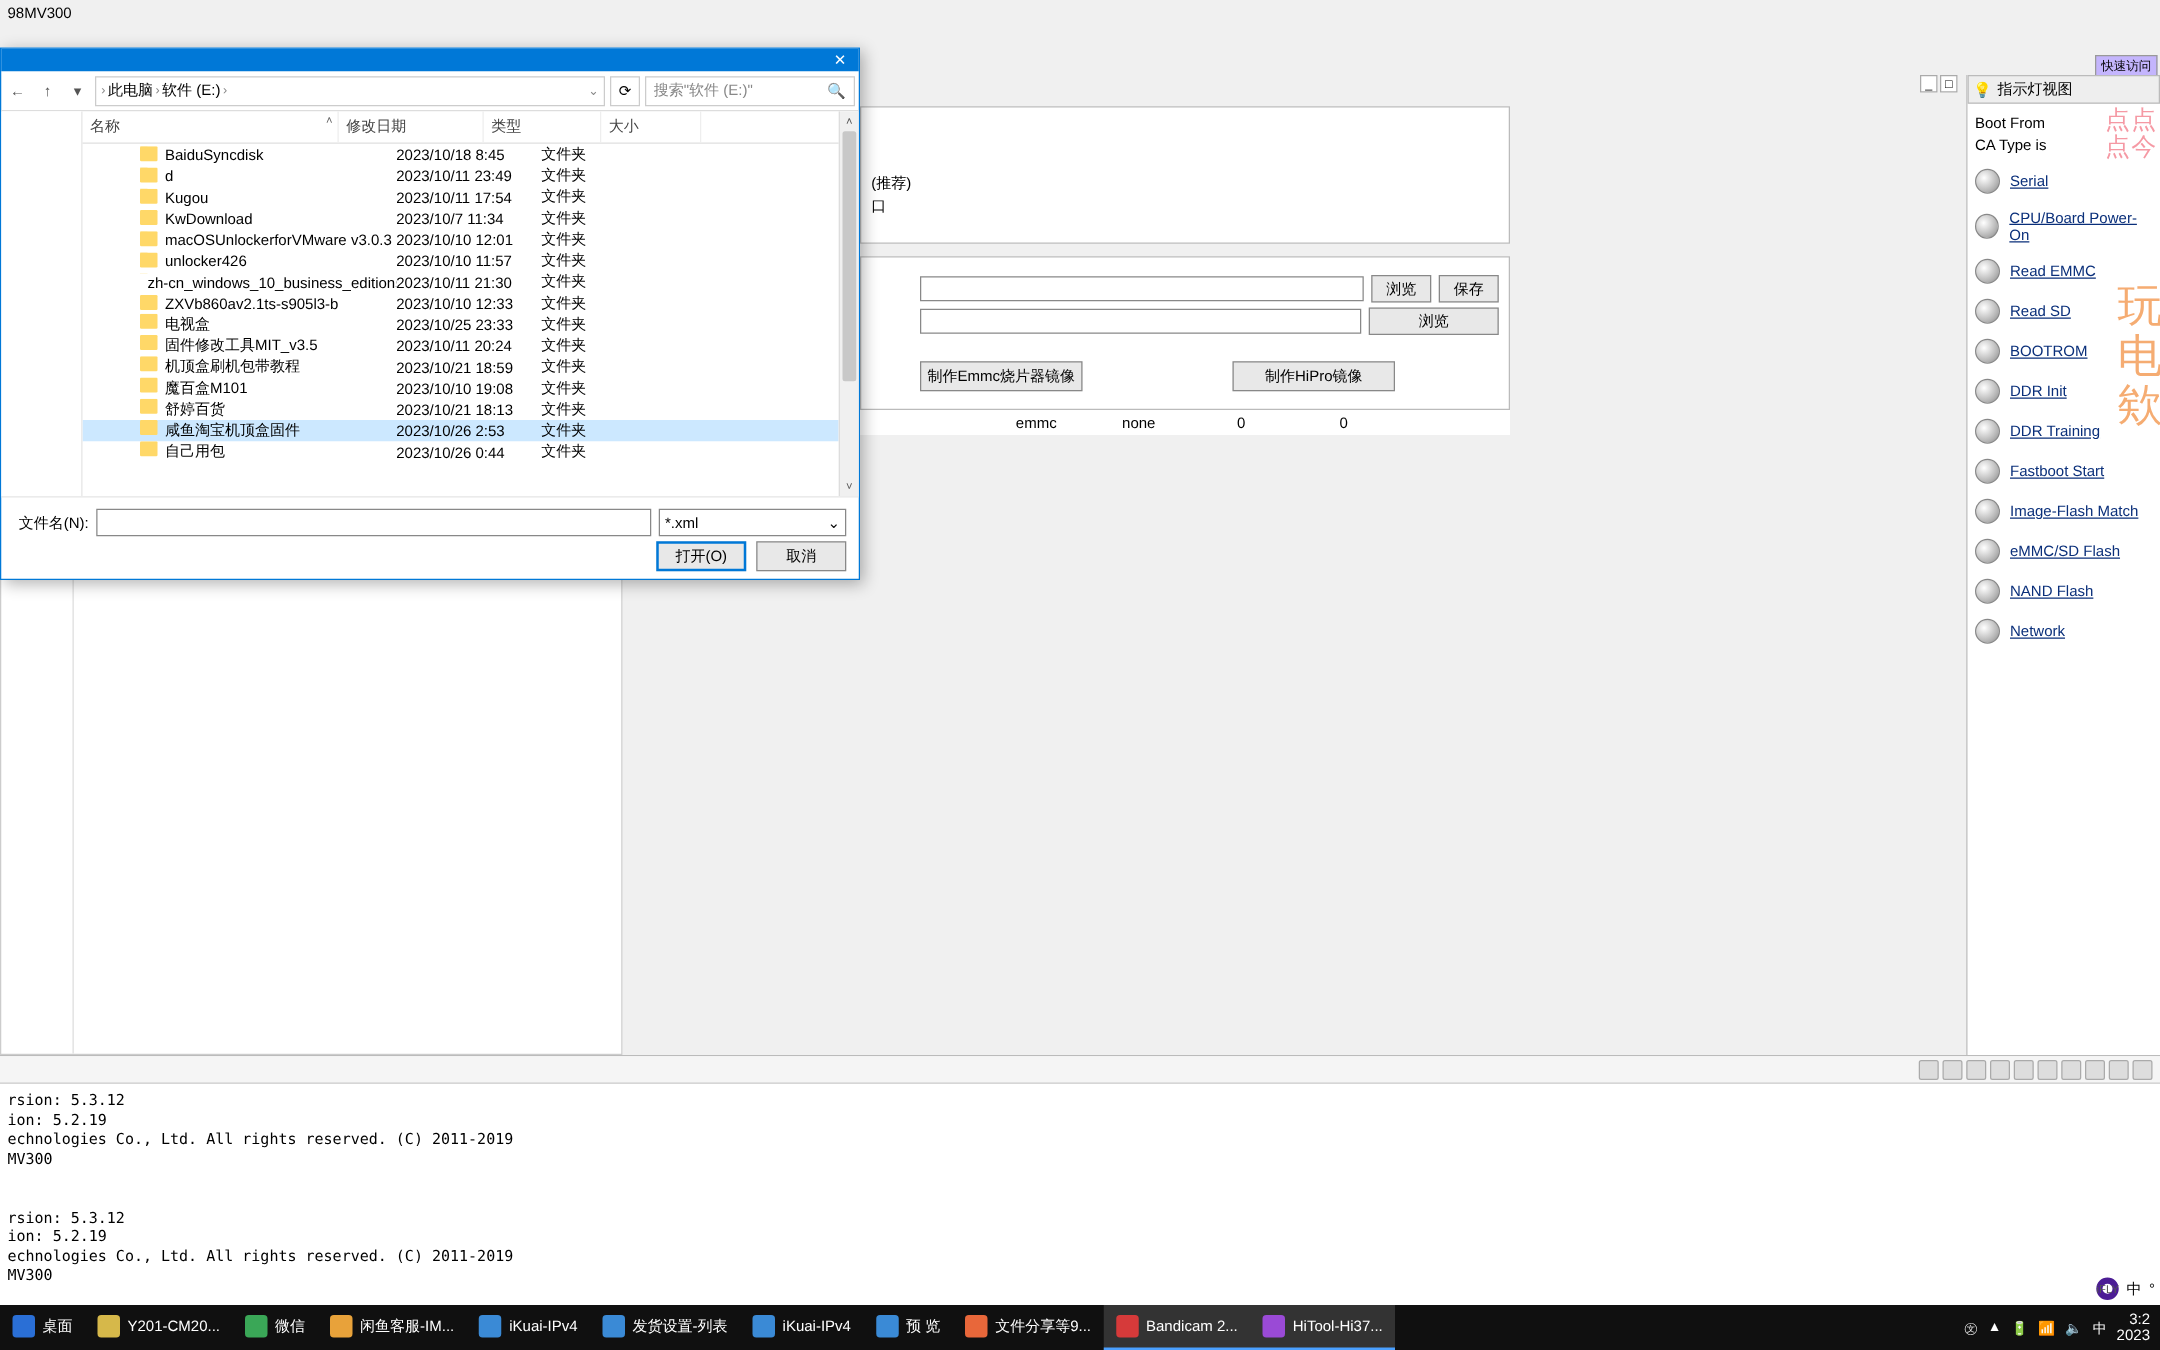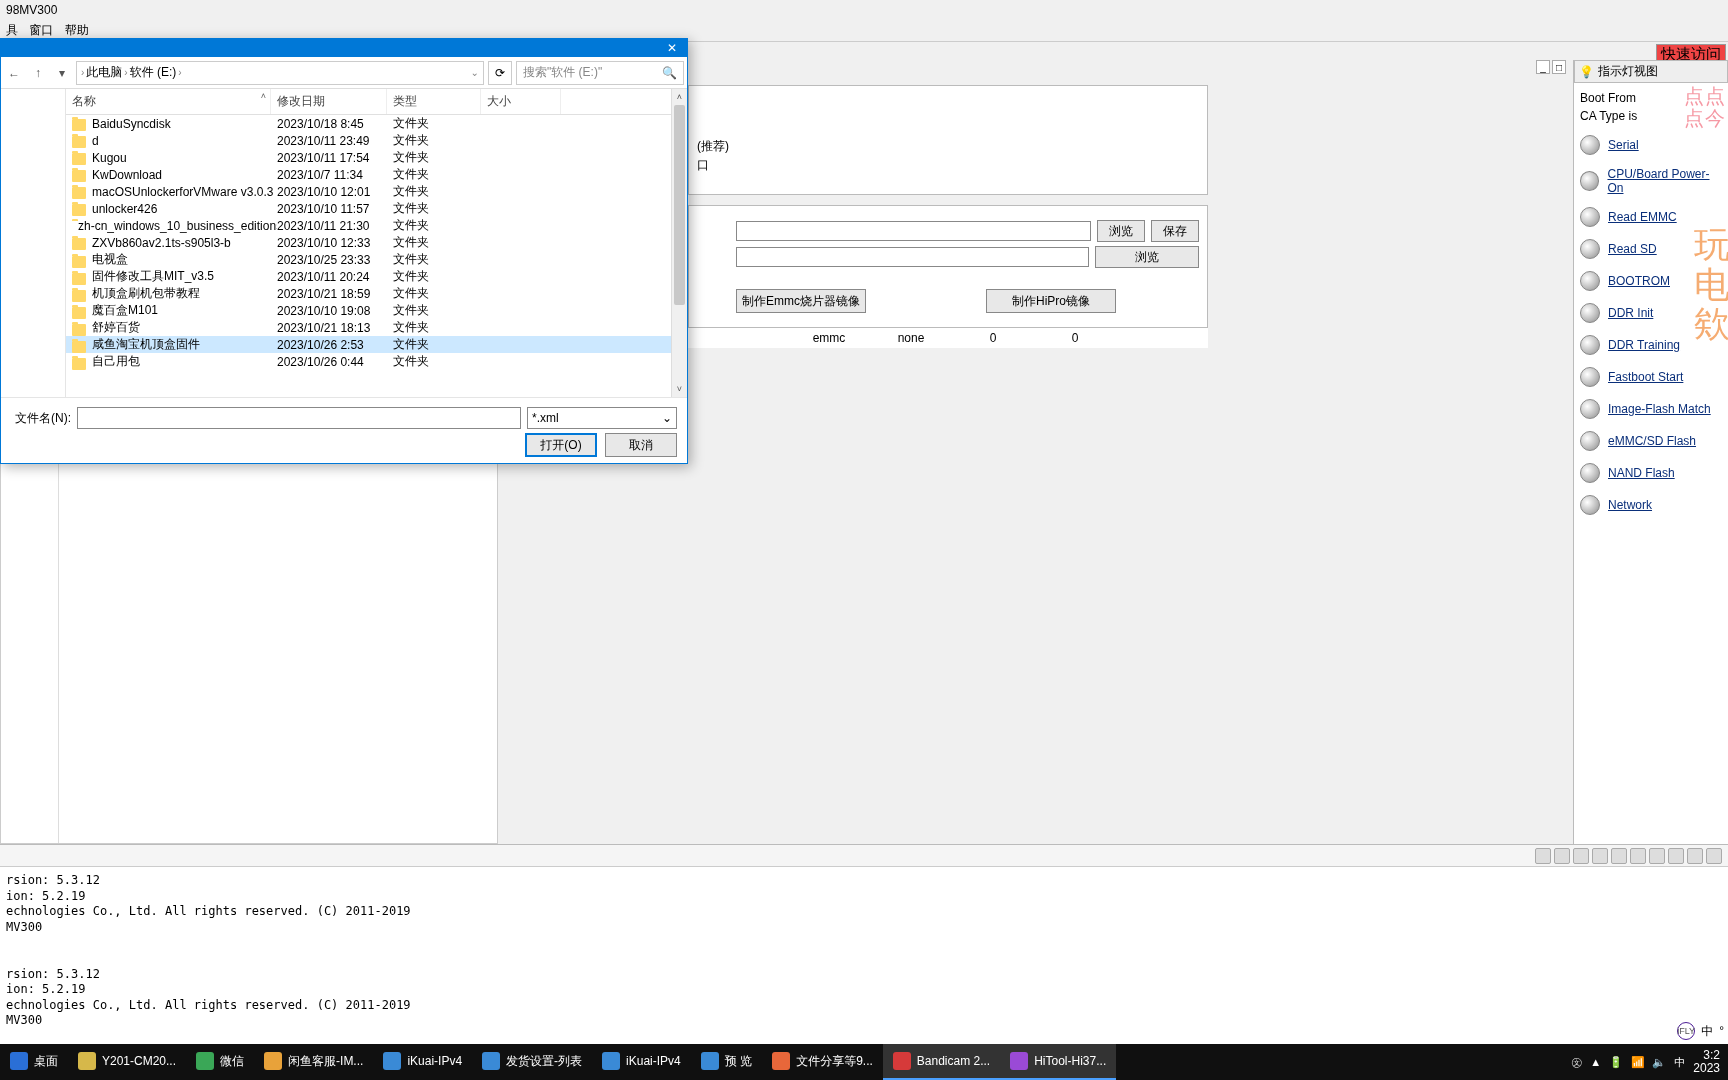--- a/index.html
+++ b/index.html
@@ -4,21 +4,21 @@
 <style>
 * { margin: 0; padding: 0; box-sizing: border-box; font-family: "Microsoft YaHei", "Segoe UI", Tahoma, sans-serif; }
 body { background: #fff; font-size: 12px; color: #000; overflow: hidden; width: 1728px; height: 1080px; position: relative; }
 
 
 .app-bg { position: absolute; inset: 0; background: #f0f0f0; }
 .app-title { padding: 3px 6px; font-size: 12px; }
 .app-menu { padding: 2px 6px; background: #f0f0f0; border-bottom: 1px solid #ccc; }
 .app-menu span { margin-right: 8px; }
 
-.quick-access { position: absolute; right: 2px; top: 44px; border: 1px solid #999; padding: 0 4px; height: 20px; line-height: 18px; font-size: 15px; background: #ef4444; }
+.quick-access { position: absolute; right: 2px; top: 44px; border: 1px solid #999; padding: 0 4px; height: 20px; line-height: 18px; font-size: 10px; background: #c4b5fd; }
 
 .mid-panel { position: absolute; left: 0; top: 60px; right: 1230px; bottom: 236px; background: #fff; border: 1px solid #ccc; overflow: hidden; }
 .mid-panel-inner { position: absolute; left: 0; top: 0; width: 58px; border-right: 1px solid #ddd; height: 100%; }
 .mid-item { padding: 4px 2px; font-size: 11px; white-space: nowrap; overflow: hidden; border-bottom: 0; height: 19px; display: flex; align-items: center; justify-content: flex-end; }
 .mid-item.sel { background: #cce8ff; }
 .pin { display:inline-block; width:10px; color:#888;}
 .rp-text { margin: 2px 0; font-size: 12px; }
 .rp-row { display: flex; align-items: center; margin: 4px 0; gap: 6px; padding-left: 39px; }
 .rp-input { flex: 1; height: 20px; border: 1px solid #888; background: #fff; }
 .rp-btn { width: 48px; height: 22px; border: 1px solid #888; background: #e8e8e8; font-size: 12px; }
@@ -74,21 +74,21 @@
 .dlg-side { width:65px; background:#fff; border-right:1px solid #e5e5e5;}
 .file-area { flex:1; display:flex; flex-direction:column; position:relative;}
 .file-header { display:flex; border-bottom:1px solid #e0e0e0; font-size:12px; color:#444;}
 .file-header > div { padding:4px 6px; border-right:1px solid #eee;}
 .fh-sort { font-size:9px; color:#666; text-align:center;}
 .file-list { flex:1; overflow:auto;}
 .file-row { display:flex; align-items:center; height:17px; font-size:12px; padding-left:6px;}
 .file-row.selected { background:#cce8ff;}
 .folder-ico { width:14px; height:12px; background:#ffd868; border-radius:1px; margin-right:6px; display:inline-block; position:relative;}
 .folder-ico::before{content:"";position:absolute;top:-2px;left:0;width:6px;height:2px;background:#ffd868;border-radius:1px 1px 0 0;}
-.fc-name{ width:205px; overflow:hidden; white-space:nowrap; text-overflow:ellipsis; display:flex;align-items:flex-end;}
+.fc-name{ width:205px; overflow:hidden; white-space:nowrap; text-overflow:ellipsis; display:flex;align-items:flex-start;margin-left:40px;}
 .fc-date{ width:116px;}
 .fc-type{ width:94px;}
 .fc-size{ width:80px;}
 .dlg-scrollbar{ width:16px; background:#f0f0f0; border-left:1px solid #ddd; position:relative;}
 .sb-arrow{height:16px;display:flex;align-items:center;justify-content:center;font-size:9px;color:#555;}
 .sb-thumb{position:absolute;top:16px;left:2px;right:2px;height:200px;background:#c8c8c8;border-radius:2px;}
 
 .dlg-bottom { padding:6px 10px; border-top:1px solid #e5e5e5;}
 .dlg-row{ display:flex; align-items:center; gap:6px; margin:3px 0;}
 .fn-label{ width:60px; text-align:right;}
@@ -97,32 +97,27 @@
 .dlg-btn{ width:72px; height:24px; border:1px solid #888; background:#e8e8e8; font-size:12px;}
 .dlg-btn.primary{ border:2px solid #0078d7;}
 .dlg-buttons{ display:flex; justify-content:flex-end; gap:8px; margin-top:4px;}
 
 .minmax { position:absolute; top:60px; right:162px; display:flex; gap:2px;}
 .mm{ width:14px;height:14px;border:1px solid #aaa;display:flex;align-items:center;justify-content:center;font-size:10px;background:#fff;}
 
 .plus-ico{ color:#2a2; font-weight:bold; font-size:14px;}
 
 .ime-badge{ position:absolute; bottom:40px; right:4px; display:flex; gap:6px; align-items:center;}
-.ime-circ{ width:18px;height:18px;border:1px solid #4c1d95;border-radius:50%;display:flex;align-items:center;justify-content:center;font-size:9px;color:#555;background:#fff;}
+.ime-circ{ width:18px;height:18px;border:5px solid #4c1d95;border-radius:50%;display:flex;align-items:center;justify-content:center;font-size:9px;color:#555;background:#fff;}
 </style>
 </head>
 <body>
 
 <div class="app-bg">
   <div class="app-title">98MV300</div>
-  <div class="app-menu">
-    <span>具</span>
-    <span>窗口</span>
-    <span>帮助</span>
-  </div>
 
   <div class="quick-access">快速访问</div>
 
   <div class="minmax">
     <div class="mm">_</div>
     <div class="mm">□</div>
   </div>
 
   <div class="mid-panel">
     <div class="mid-panel-inner">

